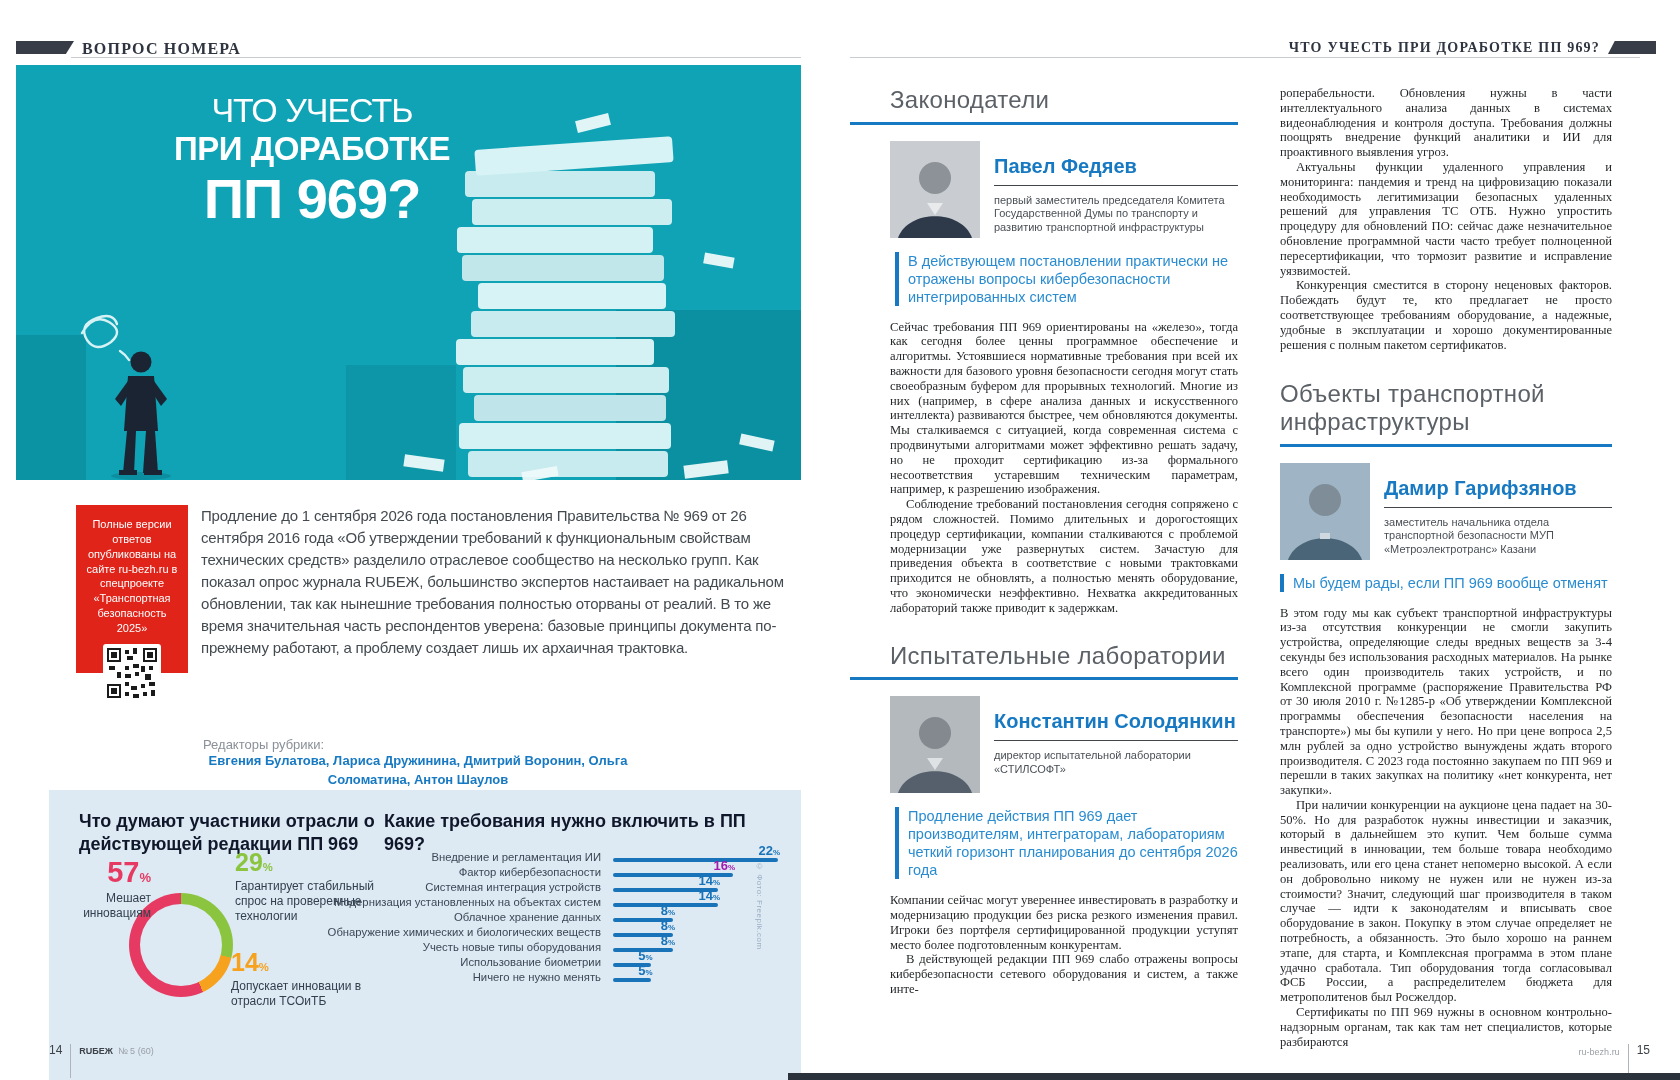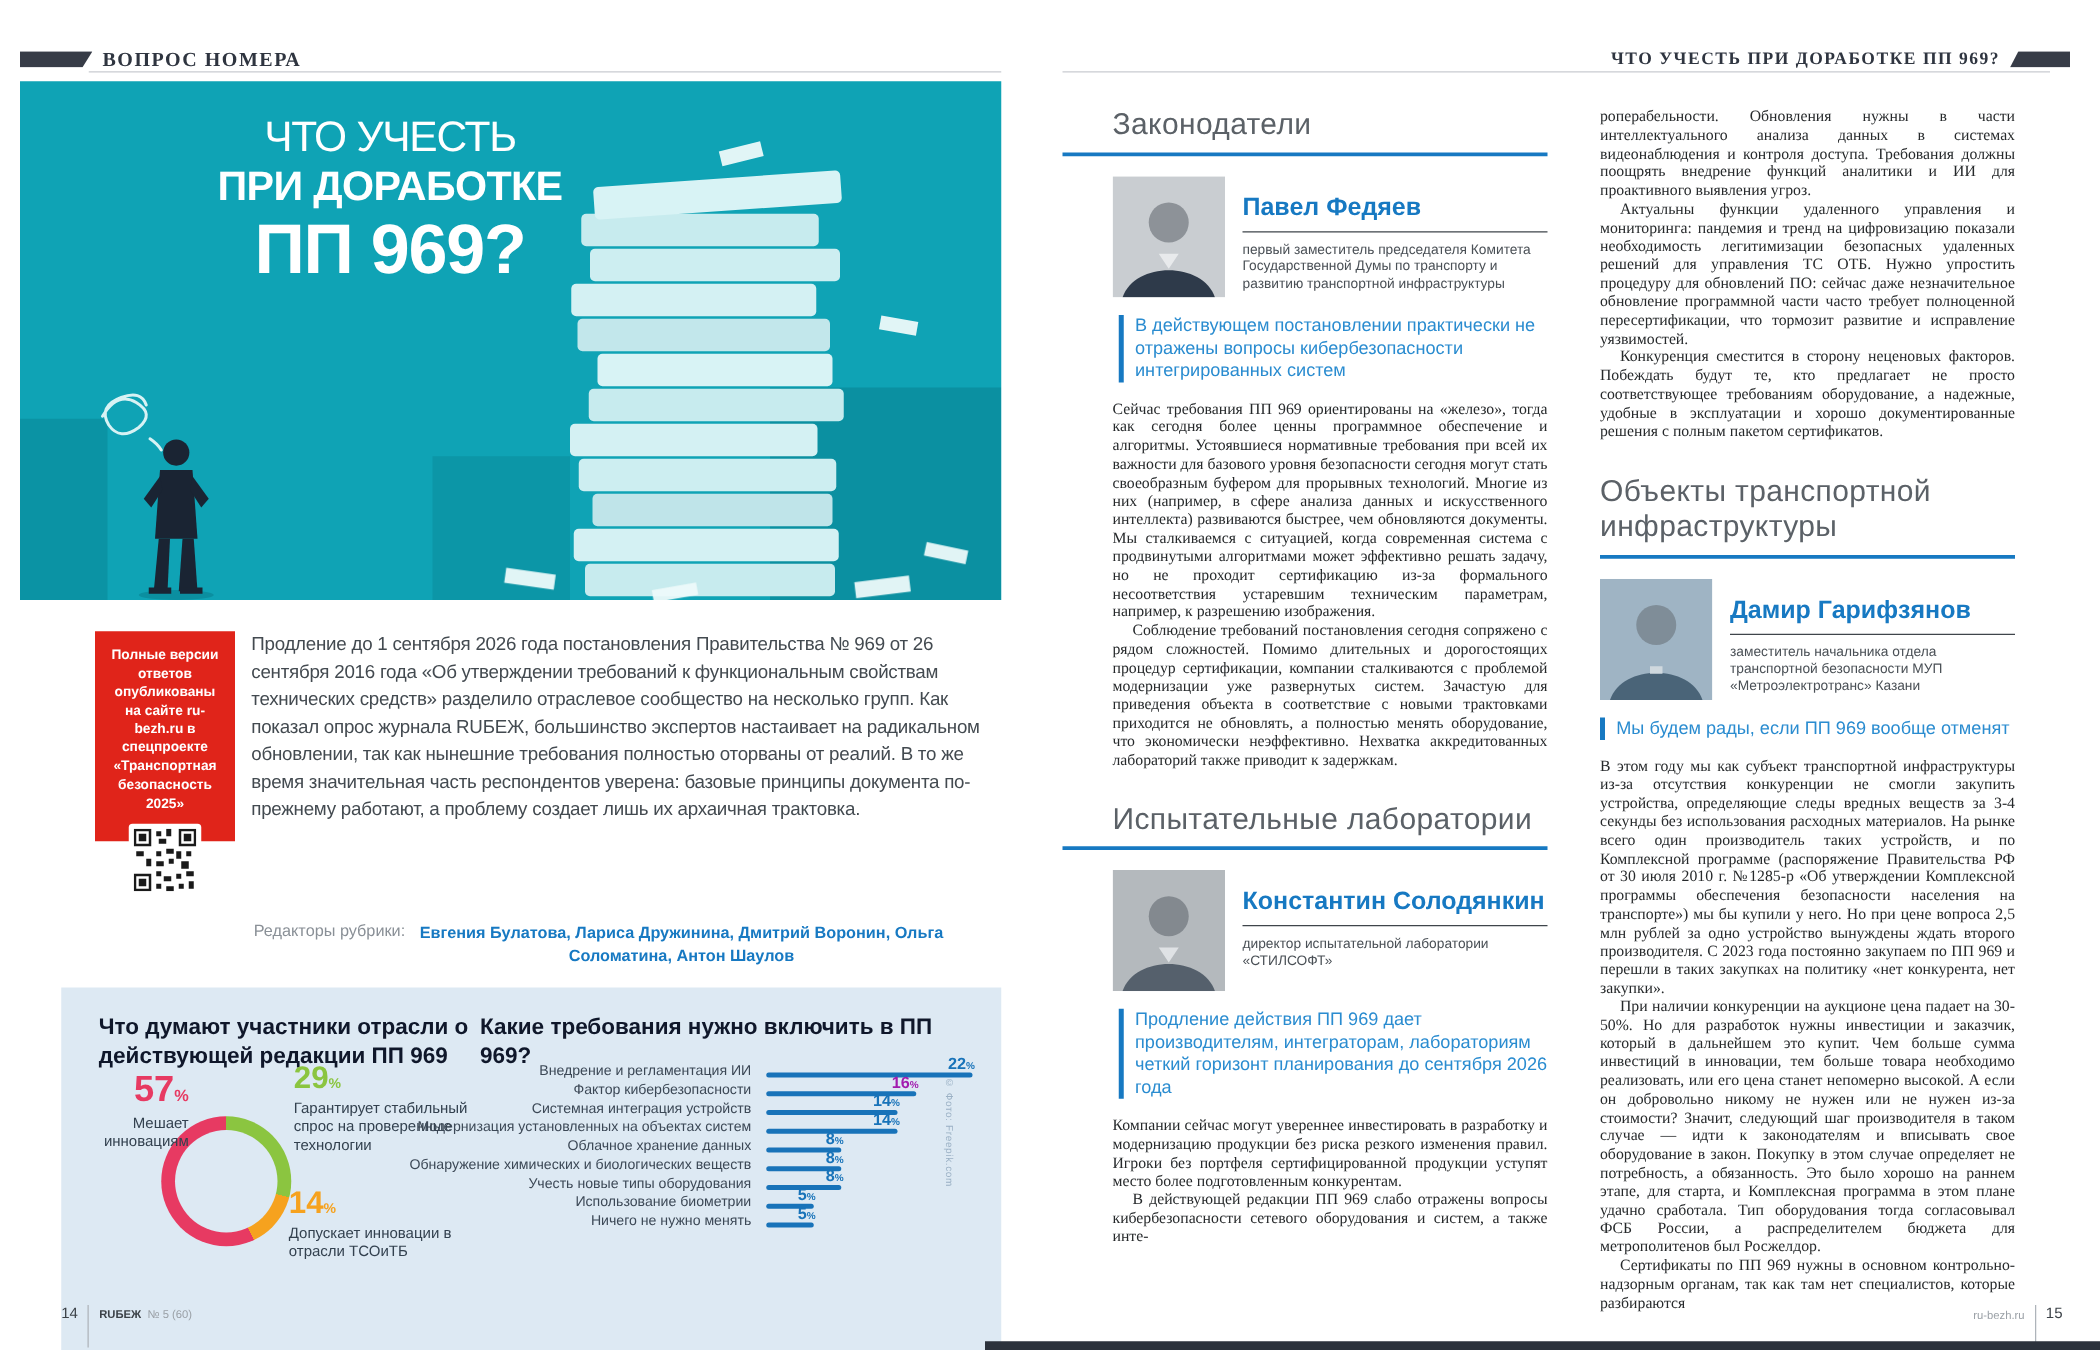--- a/index.html
+++ b/index.html
@@ -14,25 +14,25 @@
   .hrule{position:absolute;top:57px;height:1px;background:#c9ccd1;}
   
   .page-left{position:absolute;left:0;top:0;width:840px;height:1080px;margin-left:16px;}
   .hero{position:absolute;left:0;top:65px;width:785px;height:415px;background:#0fa3b5;overflow:hidden;}
   .hero-title{position:absolute;left:158px;top:28px;width:276px;text-align:center;color:#fff;line-height:1.05;}
   .ht1{font-size:34px;font-weight:400;letter-spacing:-1px;}
   .ht2{font-size:33px;font-weight:600;letter-spacing:-0.5px;margin-top:3px;}
   .ht3{font-size:56px;font-weight:700;letter-spacing:-1px;margin-top:4px;}
   .red-box{position:absolute;left:60px;top:505px;width:112px;height:168px;background:#e0241a;
            color:#fff;text-align:center;padding:12px 8px 6px 8px;box-sizing:border-box;}
-  .red-box-text{font-size:11px;line-height:1.35;font-weight:700;text-align:center;}
+  .red-box-text{font-size:11px;line-height:1.35;font-weight:400;text-align:center;}
   .qr{width:58px;height:58px;background:#fff;border-radius:3px;margin:8px auto 0 auto;padding:4px;box-sizing:border-box;}
   .intro{position:absolute;left:185px;top:505px;width:585px;font-size:15px;line-height:22px;
          color:#434a50;letter-spacing:-0.2px;}
-  .editors{position:absolute;left:187px;top:737px;width:600px;display:flex;font-size:13px;}
+  .editors{position:absolute;left:187px;top:737px;width:600px;display:flex;font-size:13px;flex-direction:column;}
   .editors-label{color:#8a9097;white-space:nowrap;margin-right:6px;}
   .editors-names{color:#1779c2;font-weight:700;text-align:center;width:430px;line-height:1.45;}
   
   .panel{position:absolute;left:33px;top:790px;width:752px;height:290px;background:#dde9f3;}
   .chart-title{position:absolute;font-size:18px;font-weight:700;color:#0f172a;line-height:1.25;}
   .donut-title{left:30px;top:20px;width:300px;}
   .bar-title{left:335px;top:20px;width:400px;}
   .donut-ring{position:absolute;left:80px;top:103px;width:104px;height:104px;border-radius:50%;}
   .donut-hole{position:absolute;left:11px;top:11px;width:82px;height:82px;border-radius:50%;background:#dde9f3;}
   .seg{position:absolute;}

